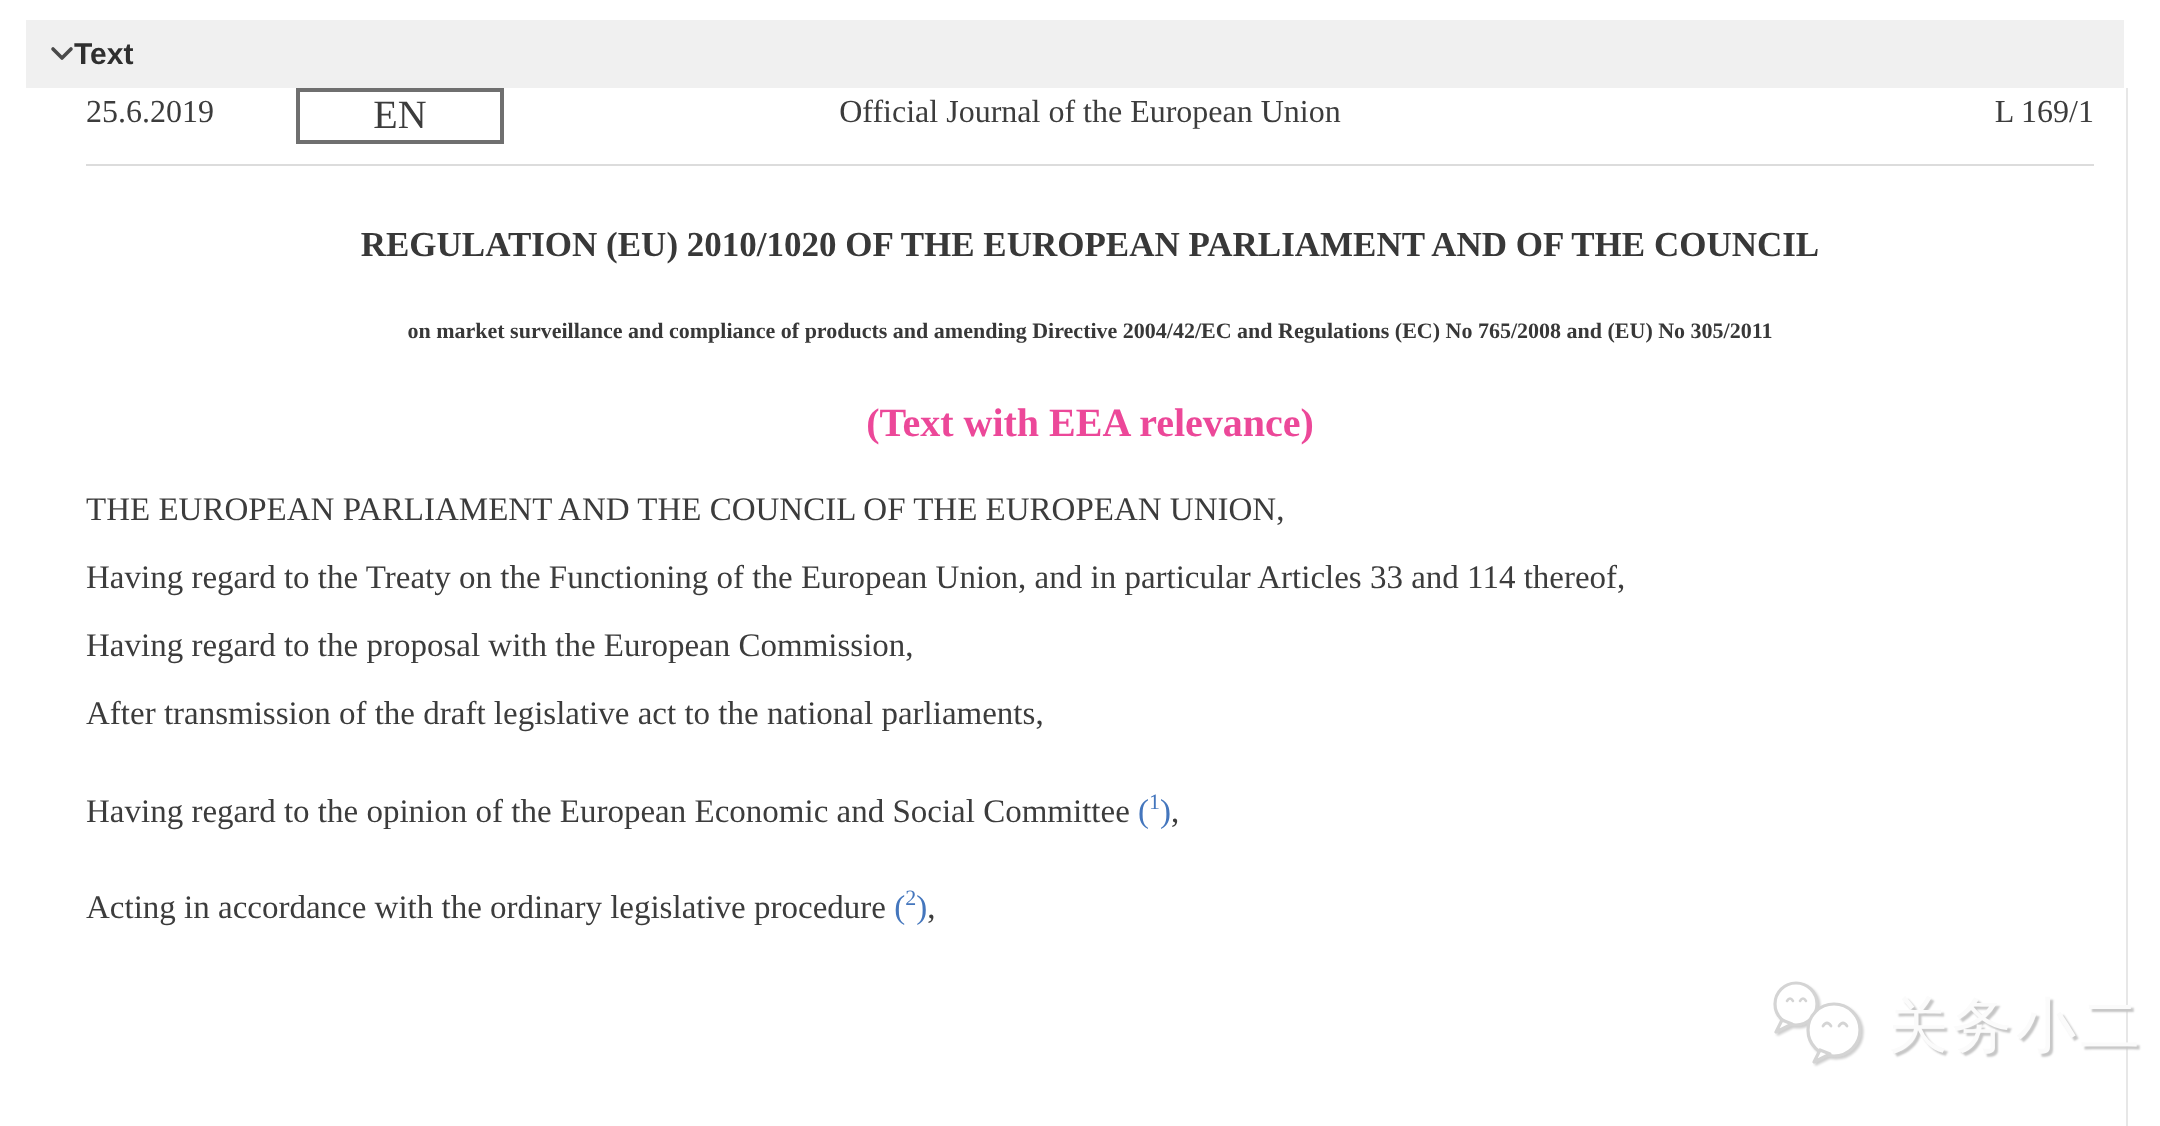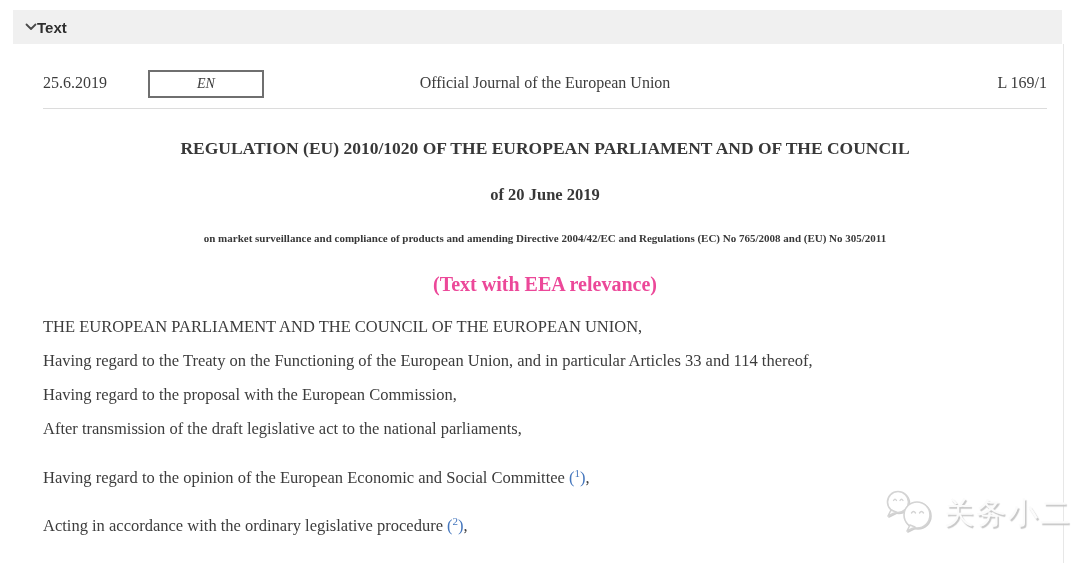--- a/index.html
+++ b/index.html
@@ -18,27 +18,26 @@
   }
 
   
   .doc-panel {
     position: absolute; left: 13px; top: 44px; width: 1051px; height: 519px;
     background: #ffffff; border-right: 1px solid #e7e7e7;
     padding: 0 16px 0 30px;
   }
 
   
-  .oj-header { position: relative; margin-top: 26px; height: 28px; font-size: 16px; }
+  .oj-header { position: relative; height: 28px; font-size: 16px; }
   .oj-date { position: absolute; left: 0; top: 4px; }
   .lang-box {
-    position: absolute; left: 105px; top: 0; width: 116px; height: 28px;
+    position: absolute; left: 105px; top: 0; width: 104px; height: 28px;
     border: 2px solid #6f6f6f; display: flex; align-items: center; justify-content: center;
-    font-size: 14px;
-    font-style: italic;
+    font-size: 20px;
   }
   .oj-title { position: absolute; left: 0; right: 0; top: 4px; text-align: center; }
   .oj-page { position: absolute; right: 0; top: 4px; }
   .oj-rule { border: none; border-top: 1px solid #dcdcdc; margin-top: 10px; }
 
   
   .doc-title { text-align: center; font-weight: 700; font-size: 17.5px; margin-top: 29px; color: #383838; }
   .doc-dateline { text-align: center; font-weight: 700; font-size: 16.5px; margin-top: 26px; color: #383838; }
   .doc-subject {
     text-align: center; font-weight: 700; font-size: 11px; margin-top: 25px;
@@ -80,21 +79,20 @@
 
   <div class="oj-header">
     <span class="oj-date">25.6.2019</span>
     <span class="lang-box">EN</span>
     <span class="oj-title">Official Journal of the European Union</span>
     <span class="oj-page">L 169/1</span>
   </div>
   <hr class="oj-rule">
 
   <div class="doc-title">REGULATION (EU) 2010/1020 OF THE EUROPEAN PARLIAMENT AND OF THE COUNCIL</div>
-  <div class="doc-dateline">of 20 June 2019</div>
   <div class="doc-subject">on market surveillance and compliance of products and amending Directive 2004/42/EC and Regulations (EC) No 765/2008 and (EU) No 305/2011</div>
   <div class="doc-relevance">(Text with EEA relevance)</div>
 
   <div class="doc-body">
     <p>THE EUROPEAN PARLIAMENT AND THE COUNCIL OF THE EUROPEAN UNION,</p>
     <p>Having regard to the Treaty on the Functioning of the European Union, and in particular Articles 33 and 114 thereof,</p>
     <p>Having regard to the proposal with the European Commission,</p>
     <p>After transmission of the draft legislative act to the national parliaments,</p>
 
     <p class="fn-line"><span>Having regard to the opinion of the European Economic and Social Committee </span><a class="footnote-link"><span>(</span><sup>1</sup><span>)</span></a><span>,</span></p>

